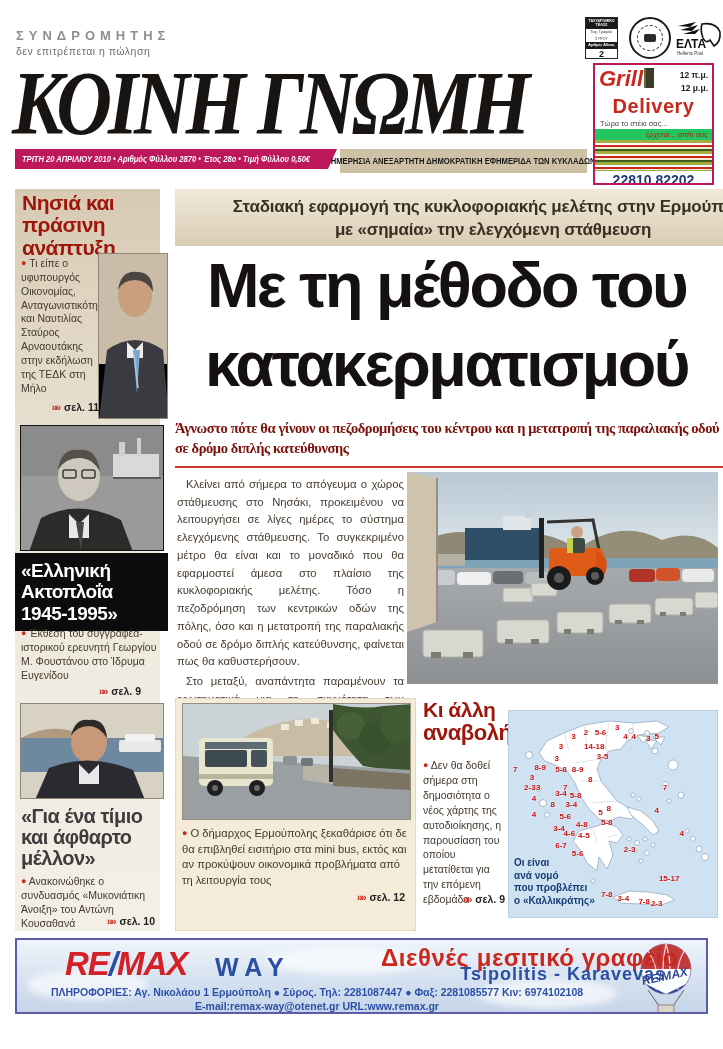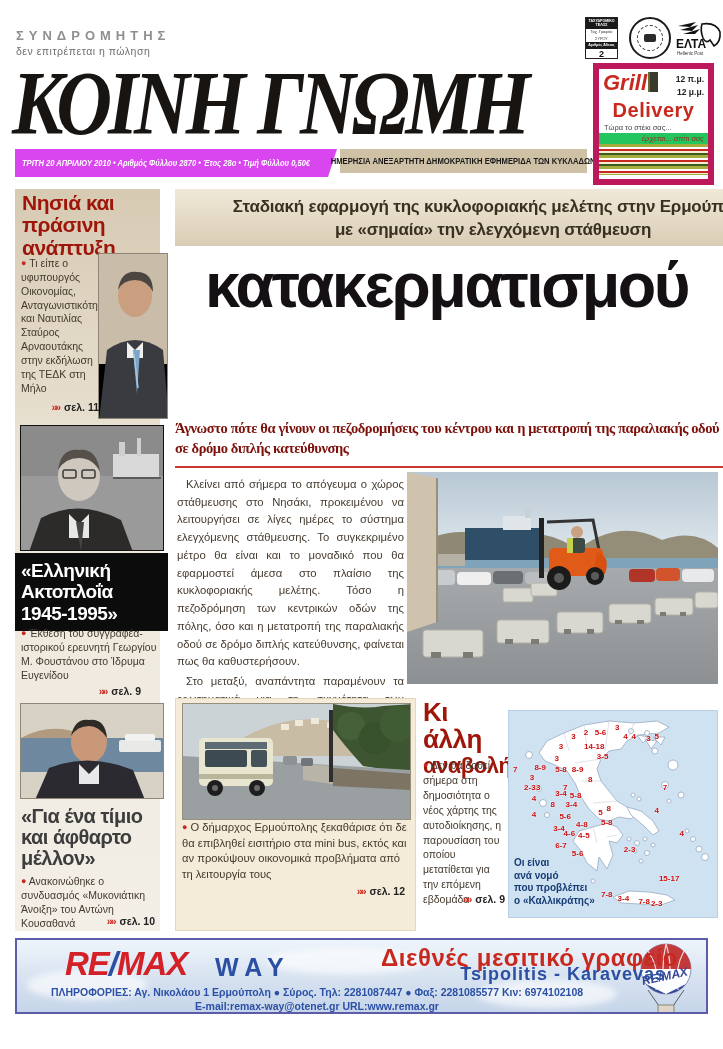--- a/index.html
+++ b/index.html
@@ -3,37 +3,37 @@
 <meta charset="utf-8">
 <style>
   *{box-sizing:border-box;margin:0;padding:0}
   body{width:723px;height:1049px;background:#ffffff;font-family:"Liberation Sans",sans-serif;position:relative;overflow:hidden}
   .abs{position:absolute}
 
   
   .subscriber-label{left:16px;top:28px;font-size:13px;font-weight:bold;letter-spacing:5px;color:#8f8f8f}
   .subscriber-note{left:16px;top:45px;font-size:10.5px;color:#6f6f6f;letter-spacing:.5px}
   .masthead-title{left:12px;top:50px;width:578px;font-family:"Liberation Serif",serif;font-style:italic;font-weight:900;font-size:78px;letter-spacing:-4px;color:#171412;transform:scale(.99,1.18);transform-origin:left top;white-space:nowrap}
-  .date-bar{left:15px;top:149px;width:322px;height:28px;background:#d946ef;clip-path:polygon(0 0,100% 0,calc(100% - 9px) 100%,0 100%);color:#fff;display:flex;align-items:center;padding-left:7px}
+  .date-bar{left:15px;top:149px;width:322px;height:20px;background:#be185d;clip-path:polygon(0 0,100% 0,calc(100% - 9px) 100%,0 100%);color:#fff;display:flex;align-items:center;padding-left:7px}
   .date-bar span{font-size:9px;font-weight:bold;font-style:italic;white-space:nowrap;transform:scaleX(.84);transform-origin:left center}
   .tag-bar{left:340px;top:149px;width:247px;height:24px;background:#cfc1a5;display:flex;align-items:center;justify-content:center}
   .tag-bar span{font-size:8.5px;font-weight:bold;color:#1a1a1a;white-space:nowrap;transform:scaleX(.9)}
 
   
   .stamp-box{left:585px;top:17px;width:33px;height:42px;border:1px solid #222;background:#fff;font-size:4px;text-align:center;line-height:1.25;overflow:hidden}
   .stamp-box .bar{background:#1a1a1a;color:#fff;padding:1px 0;font-weight:bold;font-size:3.6px}
   .stamp-box .mid{color:#333;font-size:3.8px;padding:1px 0}
   .stamp-box .num{font-size:9px;font-weight:bold;text-decoration:underline;color:#111}
   .stamp-circle{left:629px;top:17px;width:42px;height:42px;border:2.5px solid #1c1c1c;border-radius:50%;display:flex;align-items:center;justify-content:center}
   .stamp-circle .inner{width:26px;height:26px;border:1px dashed #333;border-radius:50%;display:flex;align-items:center;justify-content:center}
   .stamp-circle .core{width:12px;height:8px;background:#2a2a2a;border-radius:2px}
   .elta{left:676px;top:20px;width:46px;height:40px}
 
   
-  .grill{left:593px;top:63px;width:121px;height:122px;border:6px solid #be185d;background:#fff;overflow:hidden}
+  .grill{left:593px;top:63px;width:121px;height:122px;border:2px solid #be185d;background:#fff;overflow:hidden}
   .grill-row1{display:flex;align-items:flex-start;padding:3px 4px 0 4px}
   .grill-brand{color:#c9281e;font-weight:bold;font-style:italic;font-size:22px;line-height:1}
   .grill-block{width:10px;height:20px;background:#3a3a2a;margin-left:1px;border-left:2px solid #6a6a3a}
   .grill-hours{margin-left:auto;text-align:right;font-size:8.5px;font-weight:bold;color:#222;line-height:1.5;padding-top:1px}
   .grill-deliv{text-align:center;color:#c9281e;font-weight:bold;font-size:20px;letter-spacing:.5px;line-height:1.1}
   .grill-l1{font-size:7.5px;color:#444;padding:2px 0 1px 5px}
   .grill-band{background:#22c55e;color:#9b2a1a;font-size:7.5px;font-style:italic;text-align:right;padding:1px 4px}
   .grill-stripes{height:30px;background:repeating-linear-gradient(180deg,#a3ae3e 0 3px,#ffffff 3px 5px,#c9281e 5px 7px,#f2eecf 7px 9px,#3d5a1f 9px 11px)}
   .grill-phone{text-align:center;font-weight:bold;font-size:14px;color:#223a7a;background:#fff;padding:1px 0;border-top:1px solid #a3ae3e}
 
@@ -57,21 +57,21 @@
   .subhead div{font-size:14.5px;line-height:1.4;letter-spacing:-.4px}
   .redrule{left:175px;top:466px;width:548px;height:2px;background:#c9382e}
   .lead-body{left:177px;top:476px;width:227px;font-size:11.3px;line-height:1.57;color:#473c31;text-align:justify}
   .lead-body p{text-indent:9px;margin-bottom:2px}
   .lead-photo{left:407px;top:472px;width:311px;height:212px;overflow:hidden}
 
   
   .busbox{left:175px;top:698px;width:241px;height:233px;background:#f4ecd9;border:1px solid #e2d8bf;padding:4px 6px}
   .busbox .s-title{font-size:20px;margin:1px 0 4px 2px}
   .bus-photo{width:229px;height:117px;border:1px solid #97907f;overflow:hidden}
-  .busbox .s-sum{font-size:11.2px;line-height:1.4;color:#43392d}
+  .busbox .s-sum{font-size:11.2px;line-height:1.4;margin-top:6px;color:#43392d}
 
   
   .mapstory-title{left:423px;top:699px;width:90px}
   .mapstory-title .s-title{font-size:22px;line-height:1.05}
   .mapstory-sum{left:423px;top:758px;width:82px;font-size:10.5px;line-height:1.42;color:#43392d}
   .mapstory-ref{left:423px;top:893px;width:82px}
   .mapbox{left:508px;top:710px;width:210px;height:208px;background:#cfe2f2;border:1px solid #b9cfe4;overflow:hidden}
   .map-num{position:absolute;font-size:8px;font-weight:bold;color:#cc1111;transform:translate(-50%,-50%);white-space:nowrap;text-shadow:0 0 2px #fff}
   .map-caption{position:absolute;left:5px;top:71%;font-size:10px;font-weight:bold;color:#173b74;line-height:1.25}
 
@@ -223,20 +223,21 @@
     <span>σελ. 10</span>
   </div>
 </div>
 
 <div class="abs kicker">
   <div>Σταδιακή εφαρμογή της κυκλοφοριακής μελέτης στην Ερμούπολη</div>
   <div>με «σημαία» την ελεγχόμενη στάθμευση</div>
 </div>
 
 <div class="abs headline">
+  <div>Με τη μέθοδο του</div>
   <div>κατακερματισμού</div>
 </div>
 
 <div class="abs subhead">
   <div>Άγνωστο πότε θα γίνουν οι πεζοδρομήσεις του κέντρου και η μετατροπή της παραλιακής οδού</div>
   <div>σε δρόμο διπλής κατεύθυνσης</div>
 </div>
 <div class="abs redrule"></div>
 
 <div class="abs lead-body">
@@ -361,21 +362,21 @@
     <span class="bullet">●</span>
     <span>Ο δήμαρχος Ερμούπολης ξεκαθάρισε ότι δε θα επιβληθεί εισιτήριο στα mini bus, εκτός και αν προκύψουν οικονομικά προβλήματα από τη λειτουργία τους</span>
   </div>
   <div class="pref" style="margin-top:2px;padding-right:4px">
     <span class="arr">»»</span>
     <span>σελ. 12</span>
   </div>
 </div>
 
 <div class="abs mapstory-title">
-  <div class="s-title" style="font-size:26px">Κι άλλη</div>
+  <div class="s-title" style="font-size:21px">Κι άλλη</div>
   <div class="s-title" style="font-size:22px">αναβολή</div>
 </div>
 <div class="abs mapstory-sum">
   <span class="bullet">●</span>
   <span>Δεν θα δοθεί σήμερα στη δημοσιότητα ο νέος χάρτης της αυτοδιοίκησης, η παρουσίαση του οποίου μετατίθεται για την επόμενη εβδομάδα</span>
 </div>
 <div class="abs mapstory-ref pref">
   <span class="arr">»»</span>
   <span>σελ. 9</span>
 </div>

